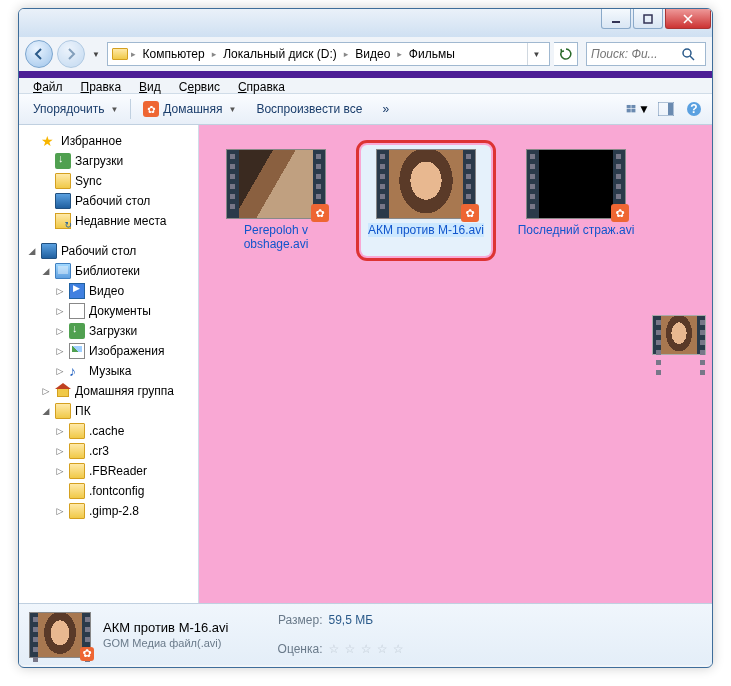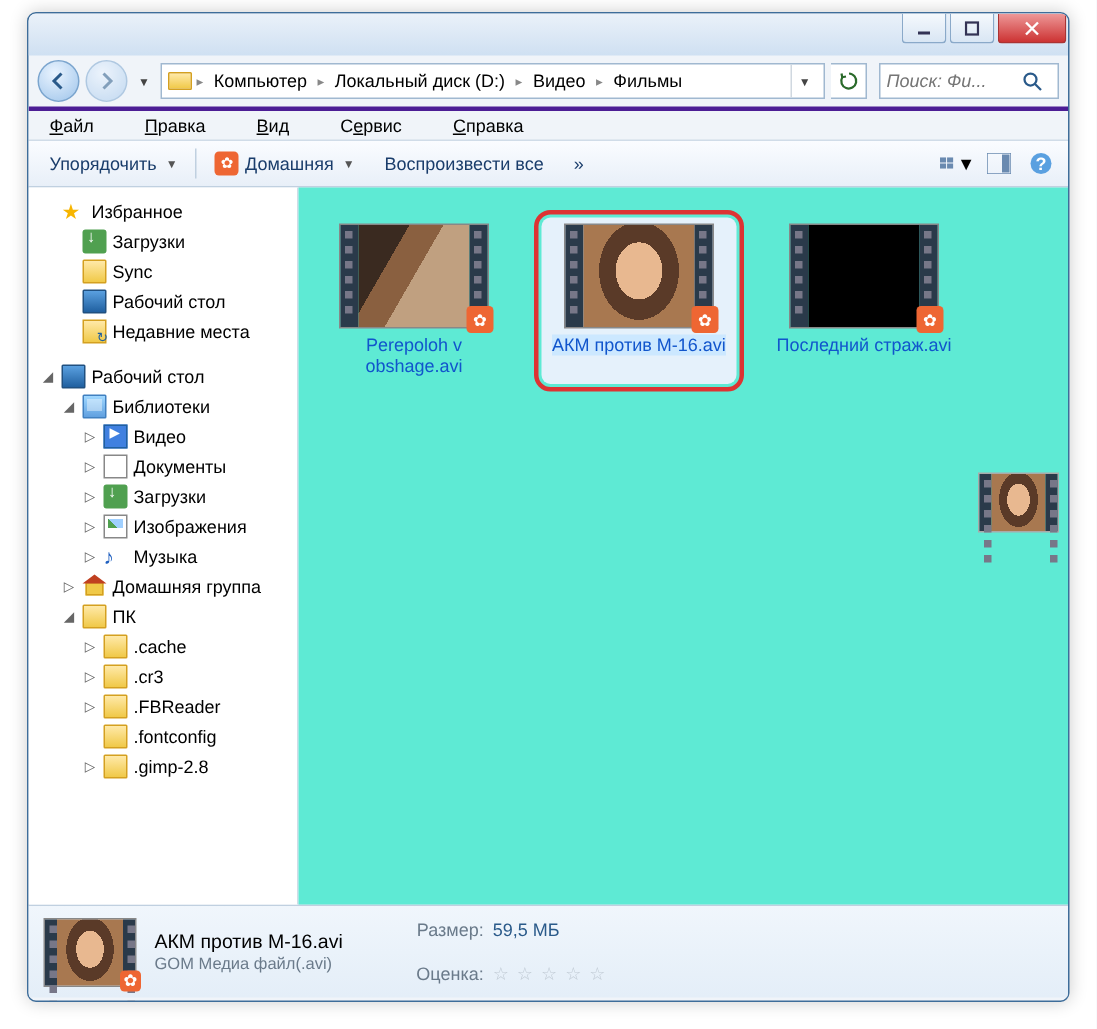--- a/index.html
+++ b/index.html
@@ -21,21 +21,21 @@
 .addrbox { flex: 1; height: 24px; background: #fff; border: 1px solid #a0b8d0; display: flex; align-items: center; padding: 0 4px; gap: 2px; }
 .crumb { padding: 2px 4px; cursor: pointer; color: #000; }
 .crsep { color: #888; font-size: 9px; padding: 0 1px; }
 .addrdrop { width: 18px; height: 22px; border-left: 1px solid #d0d8e0; display: flex; align-items: center; justify-content: center; cursor: pointer; }
 .refresh { width: 24px; height: 24px; border: 1px solid #a0b8d0; border-left: none; background: #fff; display: flex; align-items: center; justify-content: center; cursor: pointer; }
 .searchbox { width: 120px; height: 24px; background: #fff; border: 1px solid #a0b8d0; display: flex; align-items: center; padding: 0 4px; margin-left: 4px; }
 .searchbox input { border: none; outline: none; width: 90px; font-style: italic; color: #1d4ed8; }
 .searchbox .sicon { width: 14px; height: 14px; }
 
 
-.menubar { height: 22px; background: #f0f4f9; display: flex; align-items: center; padding: 0 6px; gap: 18px; border-top: 3px solid #4c1d95; }
+.menubar { height: 22px; background: #f0f4f9; display: flex; padding: 0 6px; gap: 2px; border-top: 7px solid #4c1d95; }
 .menuitem { padding: 2px 8px; cursor: pointer; }
 .menuitem u { text-decoration: underline; }
 
 
 .toolbar { height: 32px; background: linear-gradient(#fafcff,#e8eff8); border-top: 1px solid #d0dce8; border-bottom: 1px solid #c0d0e0; display: flex; align-items: center; padding: 0 6px; gap: 4px; }
 .tbtn { padding: 4px 8px; display: flex; align-items: center; gap: 4px; cursor: pointer; color: #1a3d6b; border-radius: 2px; }
 .tbtn .tdrop { font-size: 8px; color: #555; margin-left: 2px; }
 .tspacer { flex: 1; }
 .ticon { width: 24px; height: 24px; display: flex; align-items: center; justify-content: center; cursor: pointer; border-radius: 2px; }
 .gom { width:16px; height:16px; background:#e63; border-radius:3px; display:inline-flex; align-items:center; justify-content:center; color:#fff; font-size:10px; }
@@ -64,21 +64,21 @@
 .ico-vid::after { content:"▶"; position:absolute; left:3px; top:-1px; font-size:9px; color:#fff; }
 .ico-doc { width:14px; height:16px; background:#fff; border:1px solid #888; position:relative; }
 .ico-mus { color:#2060c0; font-size:14px; }
 .ico-dl { width:16px; height:14px; background:#50a050; border-radius:2px; position:relative; }
 .ico-dl::after { content:"↓"; position:absolute; left:3px; top:-1px; color:#fff; font-size:11px; font-weight:bold; }
 .ico-recent { width:16px; height:12px; background:linear-gradient(#ffe9a8,#f0c948); border:1px solid #d4a020; position:relative; }
 .ico-recent::after { content:"↻"; position:absolute; right:-2px; bottom:-2px; font-size:9px; color:#2060a0; }
 .ico-img { width:16px; height:12px; background:#fff; border:1px solid #888; position:relative; }
 .ico-img::after { content:""; position:absolute; left:2px; top:2px; width:10px; height:6px; background:linear-gradient(45deg,#50a050 40%,#a0d0ff 40%); }
 
-.content { flex: 1; background: #5eead4; padding: 20px 12px; display: flex; flex-wrap: wrap; align-content: flex-start; gap: 30px 20px; position: relative; }
+.content { flex: 1; background: #f9a8d4; padding: 20px 12px; display: flex; flex-wrap: wrap; align-content: flex-start; gap: 30px 20px; position: relative; }
 .file { width: 130px; display: flex; flex-direction: column; align-items: center; gap: 4px; cursor: pointer; padding: 4px; }
 .file.selected { outline: 3px solid #d33; outline-offset: 2px; border-radius: 6px; background: #e5f1fb; }
 .thumb { width: 100px; height: 70px; position: relative; border: 1px solid #888; }
 .filmstrip { position: absolute; top: 0; bottom: 0; width: 12px; background: #2a3a4a; }
 .filmstrip.l { left: 0; }
 .filmstrip.r { right: 0; }
 .filmstrip::before { content:""; position:absolute; left:3px; top:4px; width:5px; height:5px; background:#778; box-shadow: 0 10px #778, 0 20px #778, 0 30px #778, 0 40px #778, 0 50px #778; }
 .timg { position: absolute; left: 12px; right: 12px; top: 0; bottom: 0; }
 .timg.t1 { background: linear-gradient(120deg,#3a2a20 30%,#8a6040 30% 50%,#c0a080 50%); }
 .timg.t2 { background: radial-gradient(ellipse 60% 80% at 50% 45%, #e8b890 35%, #5a3a28 35% 60%, #a87850 60%); }

